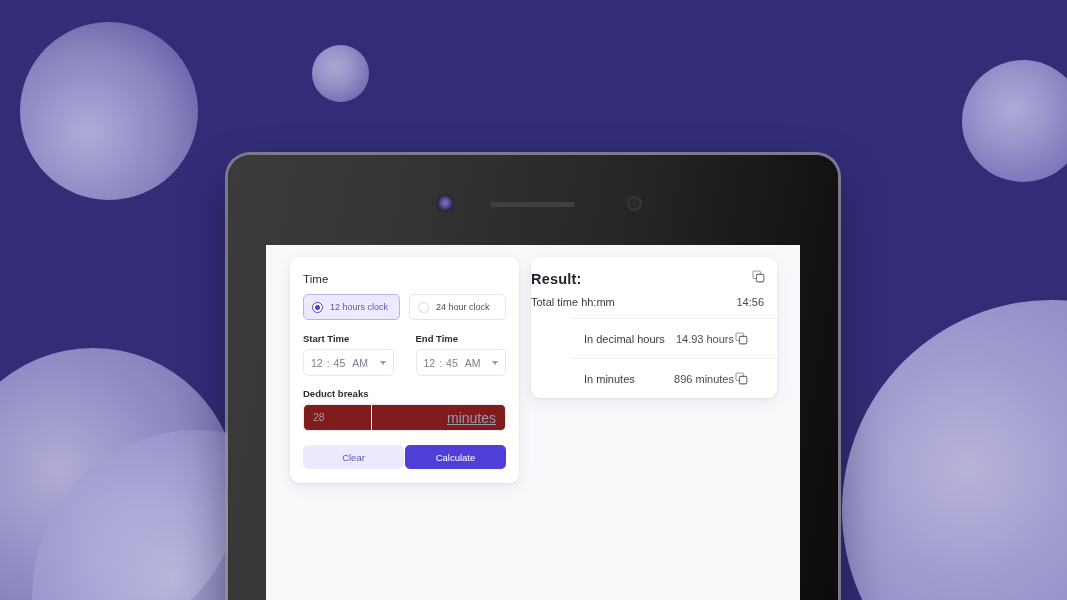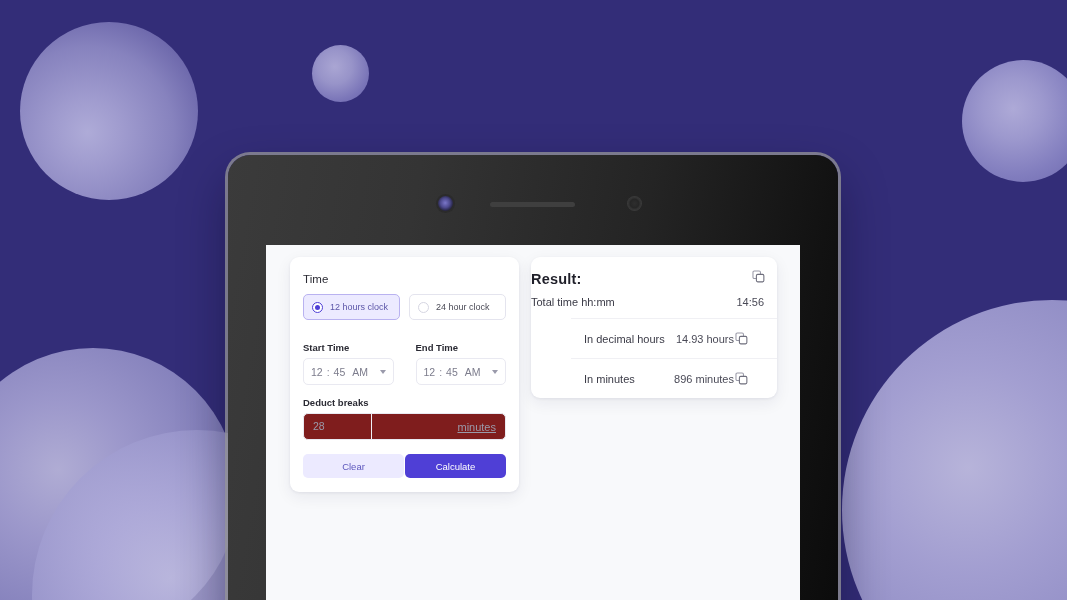--- a/index.html
+++ b/index.html
@@ -90,21 +90,21 @@
   .result-card { width: 246px; padding: 0; }
 
   .section-title {
     font-size: 11.5px;
     color: #2a2a33;
     margin-bottom: 9px;
     letter-spacing: .1px;
   }
 
   
-  .radio-row { display: flex; gap: 9px; margin-bottom: 22px; }
+  .radio-row { display: flex; gap: 9px; margin-bottom: 13px; }
   .radio {
     flex: 1;
     height: 26px;
     border-radius: 5px;
     border: 1px solid #e4e4ee;
     background: #ffffff;
     display: flex; align-items: center;
     padding-left: 8px;
     gap: 7px;
   }
@@ -168,21 +168,21 @@
     display: flex; align-items: center;
   }
   .breaks-val {
     flex: none; width: 68px; padding-left: 9px;
     font-size: 10.5px; color: #9a9aaa;
     border-right: 1px solid #f0f0f6;
     line-height: 25px; height: 25px;
   }
   .breaks-unit {
     margin-left: auto; padding-right: 9px;
-    font-size: 11px; color: #9a9aaa; text-decoration: underline;
+    font-size: 14px; color: #9a9aaa; text-decoration: underline;
   }
 
   
   .btn-row { display: flex; gap: 1px; margin-top: 14px; }
   .btn {
     flex: 1; height: 24px; border-radius: 5px;
     display: flex; align-items: center; justify-content: center;
     font-size: 9.5px; border: none; cursor: pointer;
     font-family: "Liberation Sans", sans-serif;
   }

